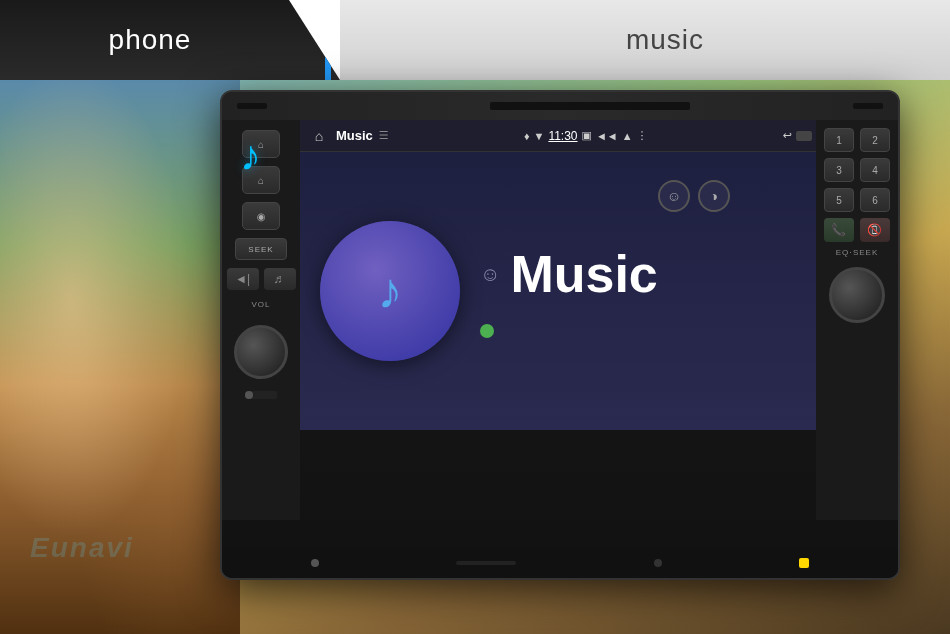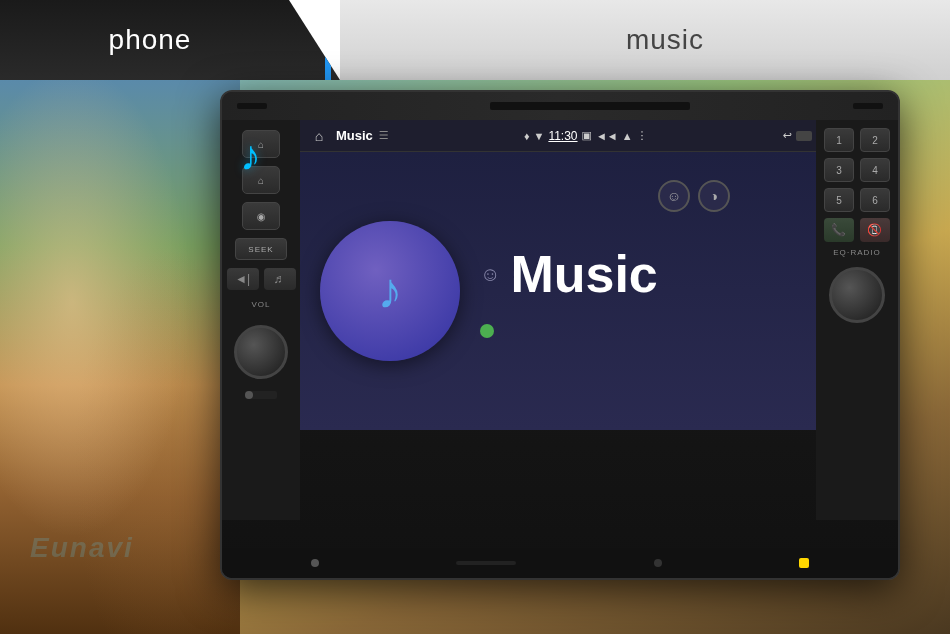--- a/index.html
+++ b/index.html
@@ -592,21 +592,21 @@
       <div class="right-num-btn">4</div>
     </div>
     <div class="right-num-row">
       <div class="right-num-btn">5</div>
       <div class="right-num-btn">6</div>
     </div>
     <div class="right-num-row">
       <div class="right-call-btn">📞</div>
       <div class="right-endcall-btn">📵</div>
     </div>
-    <div class="right-eq-label">EQ·RADIO</div>
+    <div class="right-eq-label">EQ·SEEK</div>
     <div class="right-knob"></div>
   </div>
 
   <div class="unit-bottom-strip">
     <div class="bottom-indicator bottom-dot-active"></div>
     <div style="width:60px;height:4px;background:#222;border-radius:2px;"></div>
     <div class="bottom-indicator"></div>
     <div style="width:10px;height:10px;background:#FFD700;border-radius:2px;"></div>
   </div>
 

